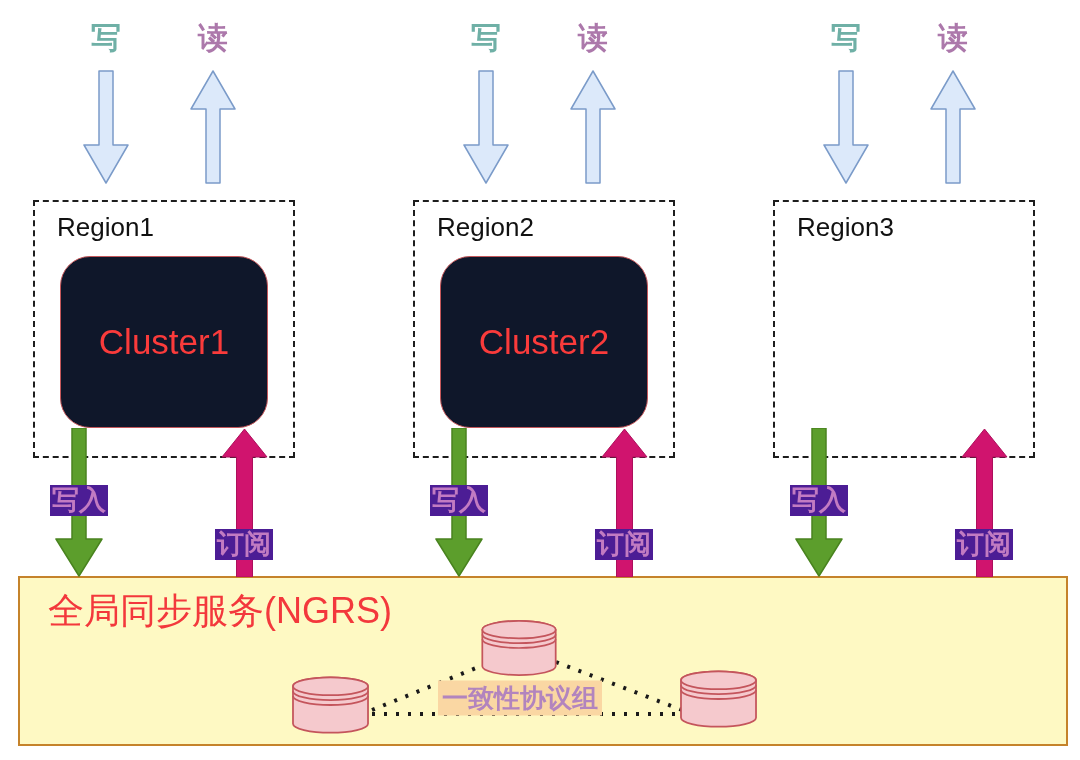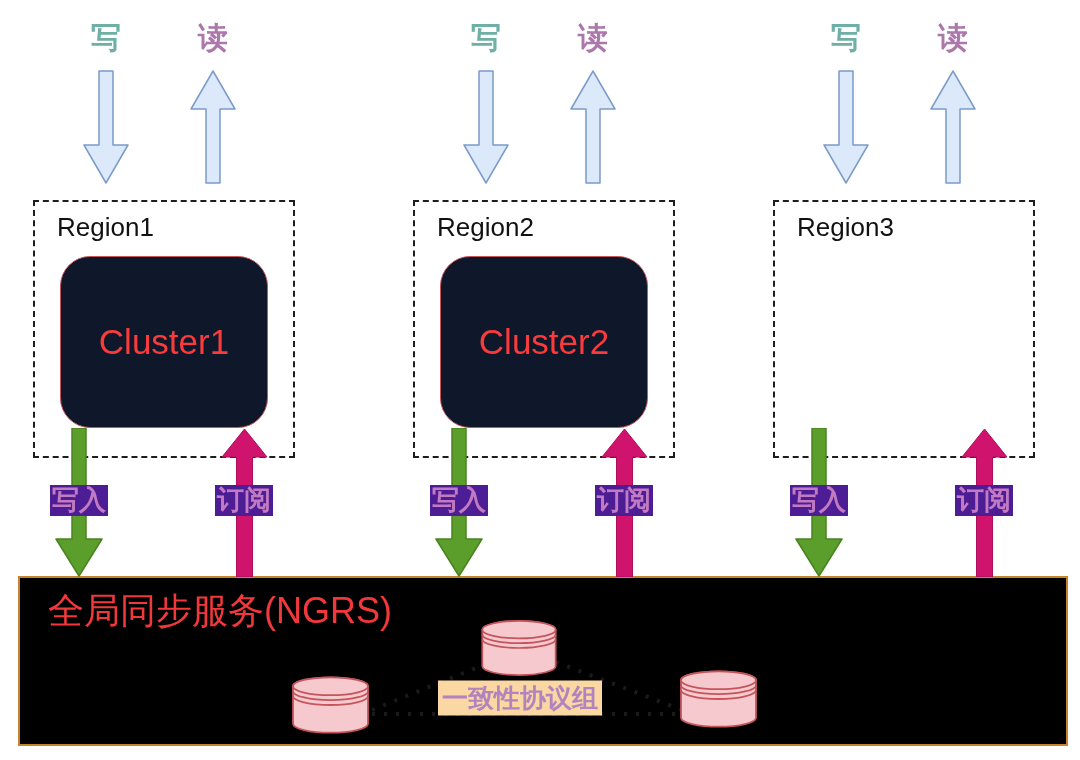--- a/index.html
+++ b/index.html
@@ -30,24 +30,24 @@
 
   .cluster-box{position:absolute;left:27px;top:256px;width:206px;height:170px;
     background:#0f172a;border:1.5px solid #C4575A;border-radius:30px;
     display:flex;align-items:center;justify-content:center;z-index:2;}
   .cluster-label{font-size:35px;color:#FA3B3B;}
 
   .flow-label{position:absolute;top:485px;transform:translateX(-50%);
     font-size:27px;font-weight:bold;color:#C27BC2;background:#4c1d95;
     padding:0 2px;line-height:31px;z-index:4;white-space:nowrap;}
   .write-in{left:46px;}
-  .subscribe{left:211px;}
+  .subscribe{left:211px;margin-top:44px;}
 
   .service-bar{position:absolute;left:18px;top:576px;width:1050px;height:170px;
-    background:#000000;border:2px solid #C5832B;box-sizing:border-box;}
+    background:#fef9c3;border:2px solid #C5832B;box-sizing:border-box;}
   .service-title{position:absolute;left:28px;top:12px;font-size:36px;
     color:#F3383C;line-height:42px;white-space:nowrap;}
 
   .cylinder{position:absolute;}
   .cyl-a{left:272px;top:98px;}
   .cyl-b{left:460px;top:42px;}
   .cyl-c{left:660px;top:92px;}
 
   .dots-svg{position:absolute;left:0;top:0;width:1050px;height:170px;}
   .group-label{position:absolute;left:500px;top:120px;transform:translate(-50%,-50%);

